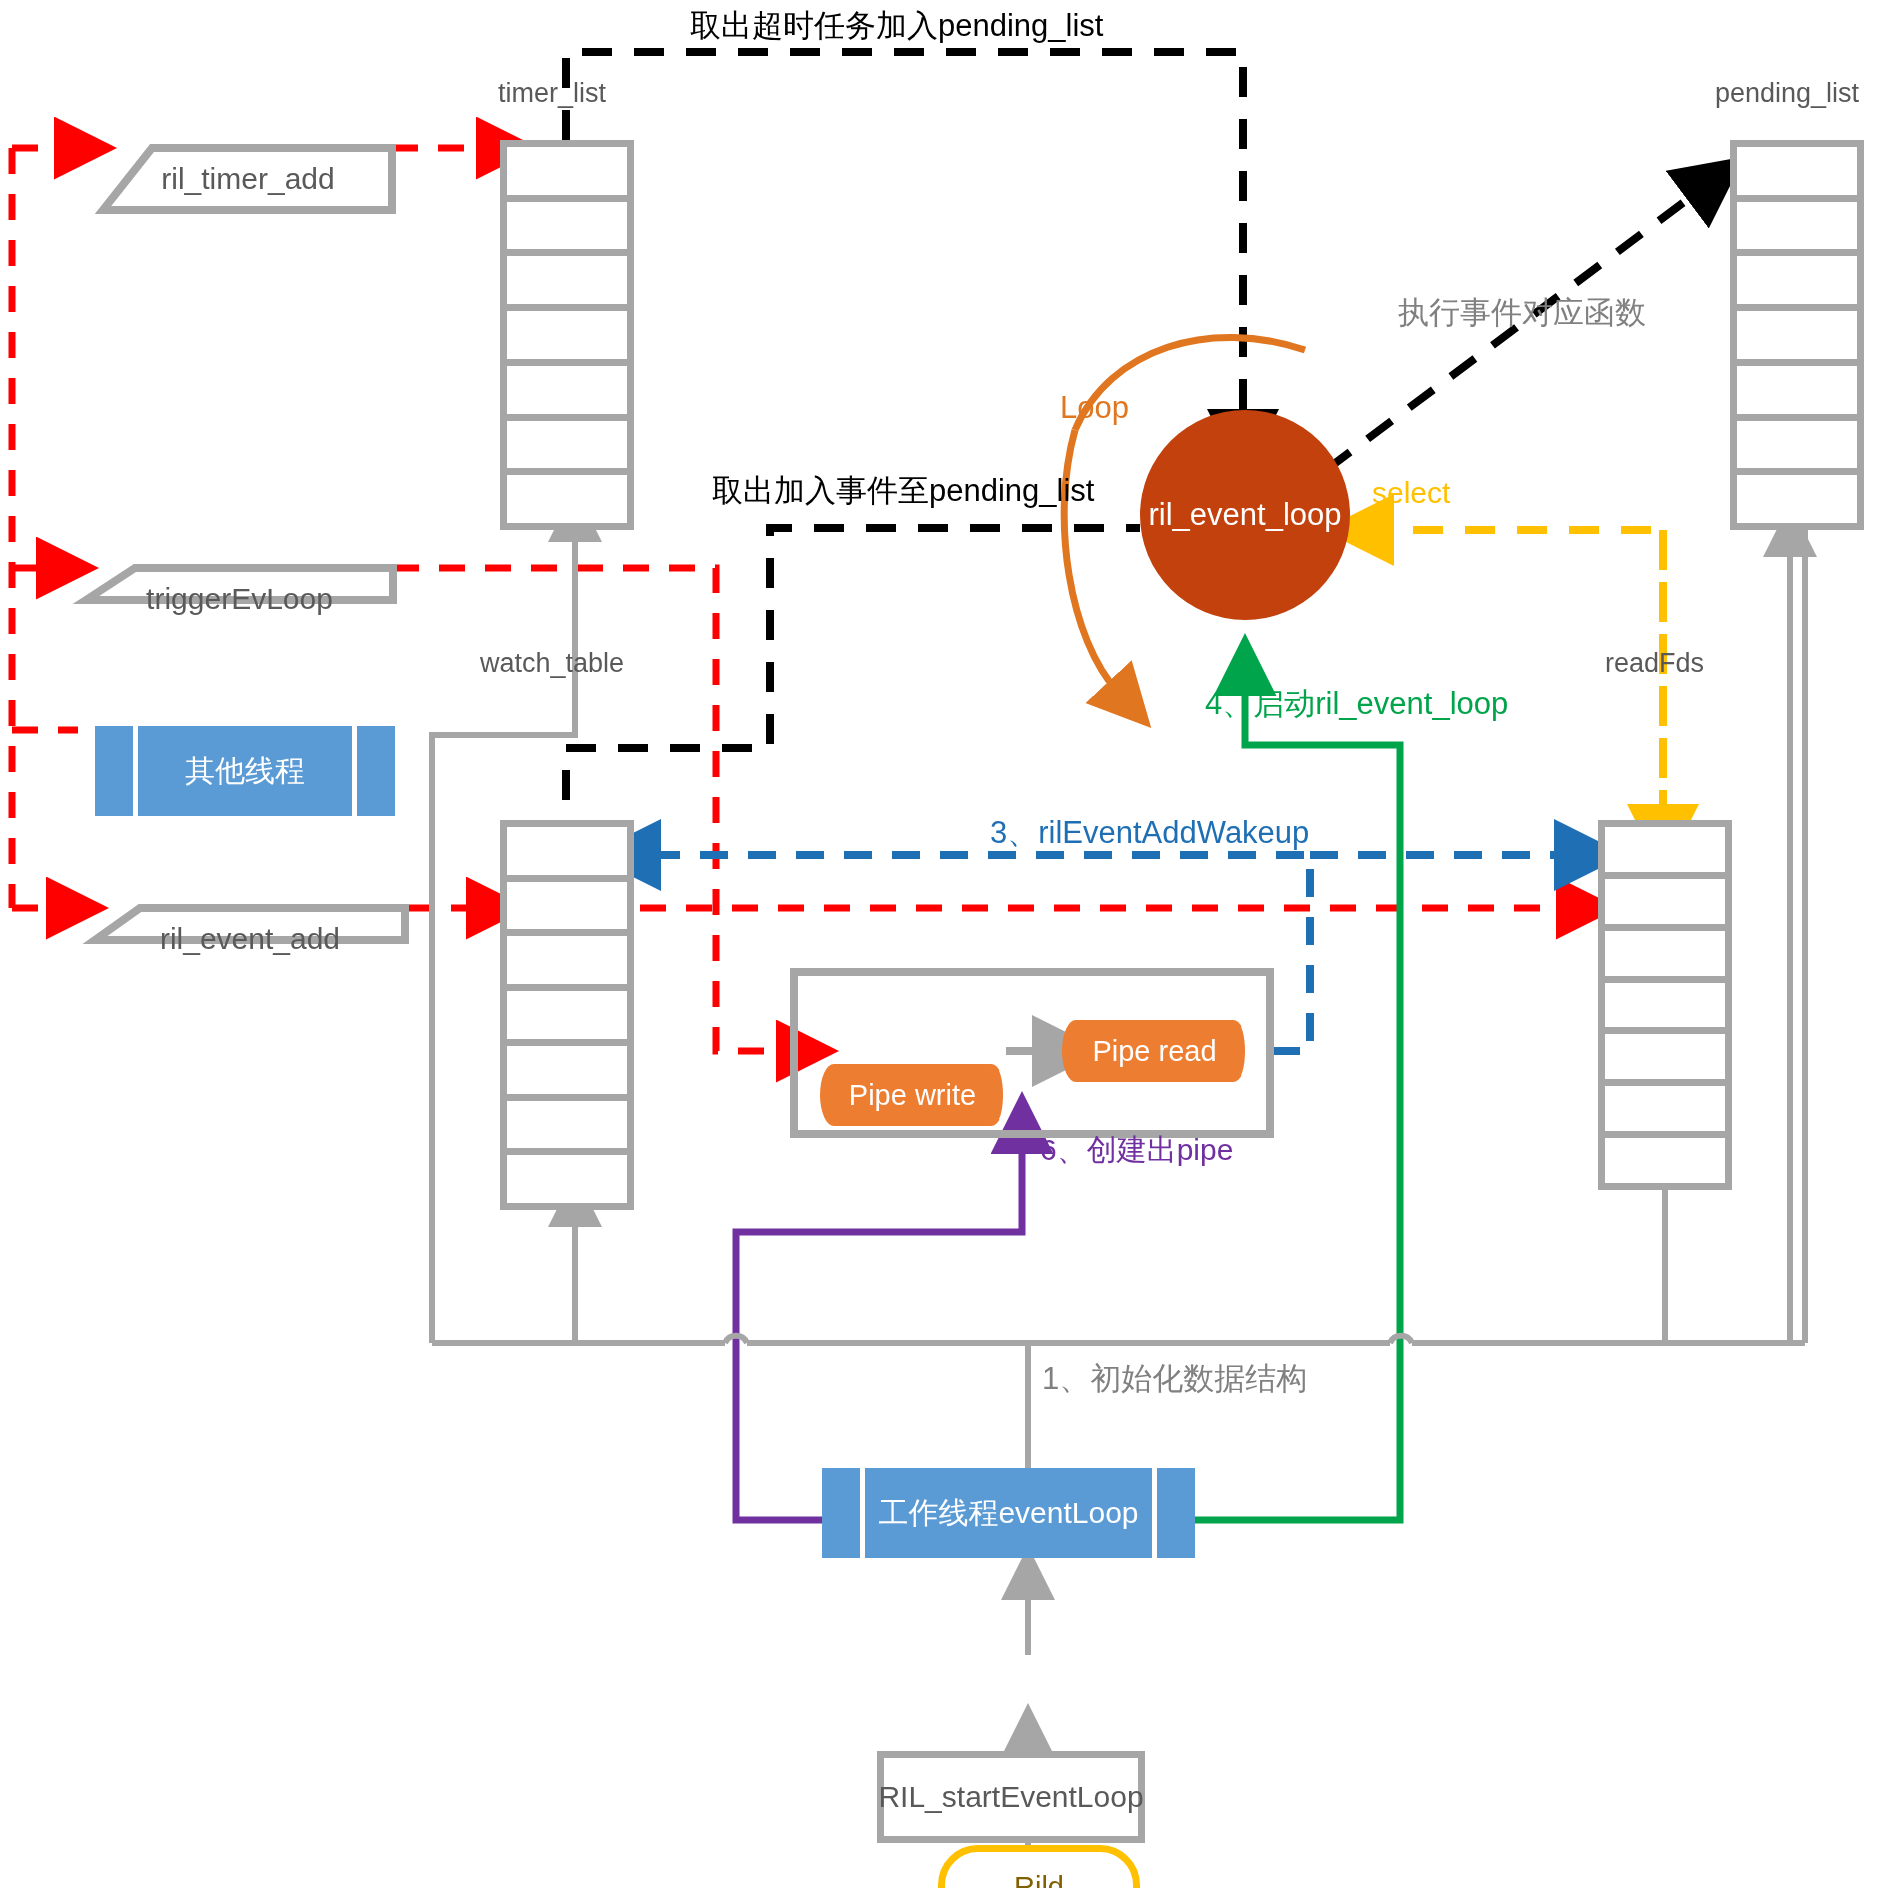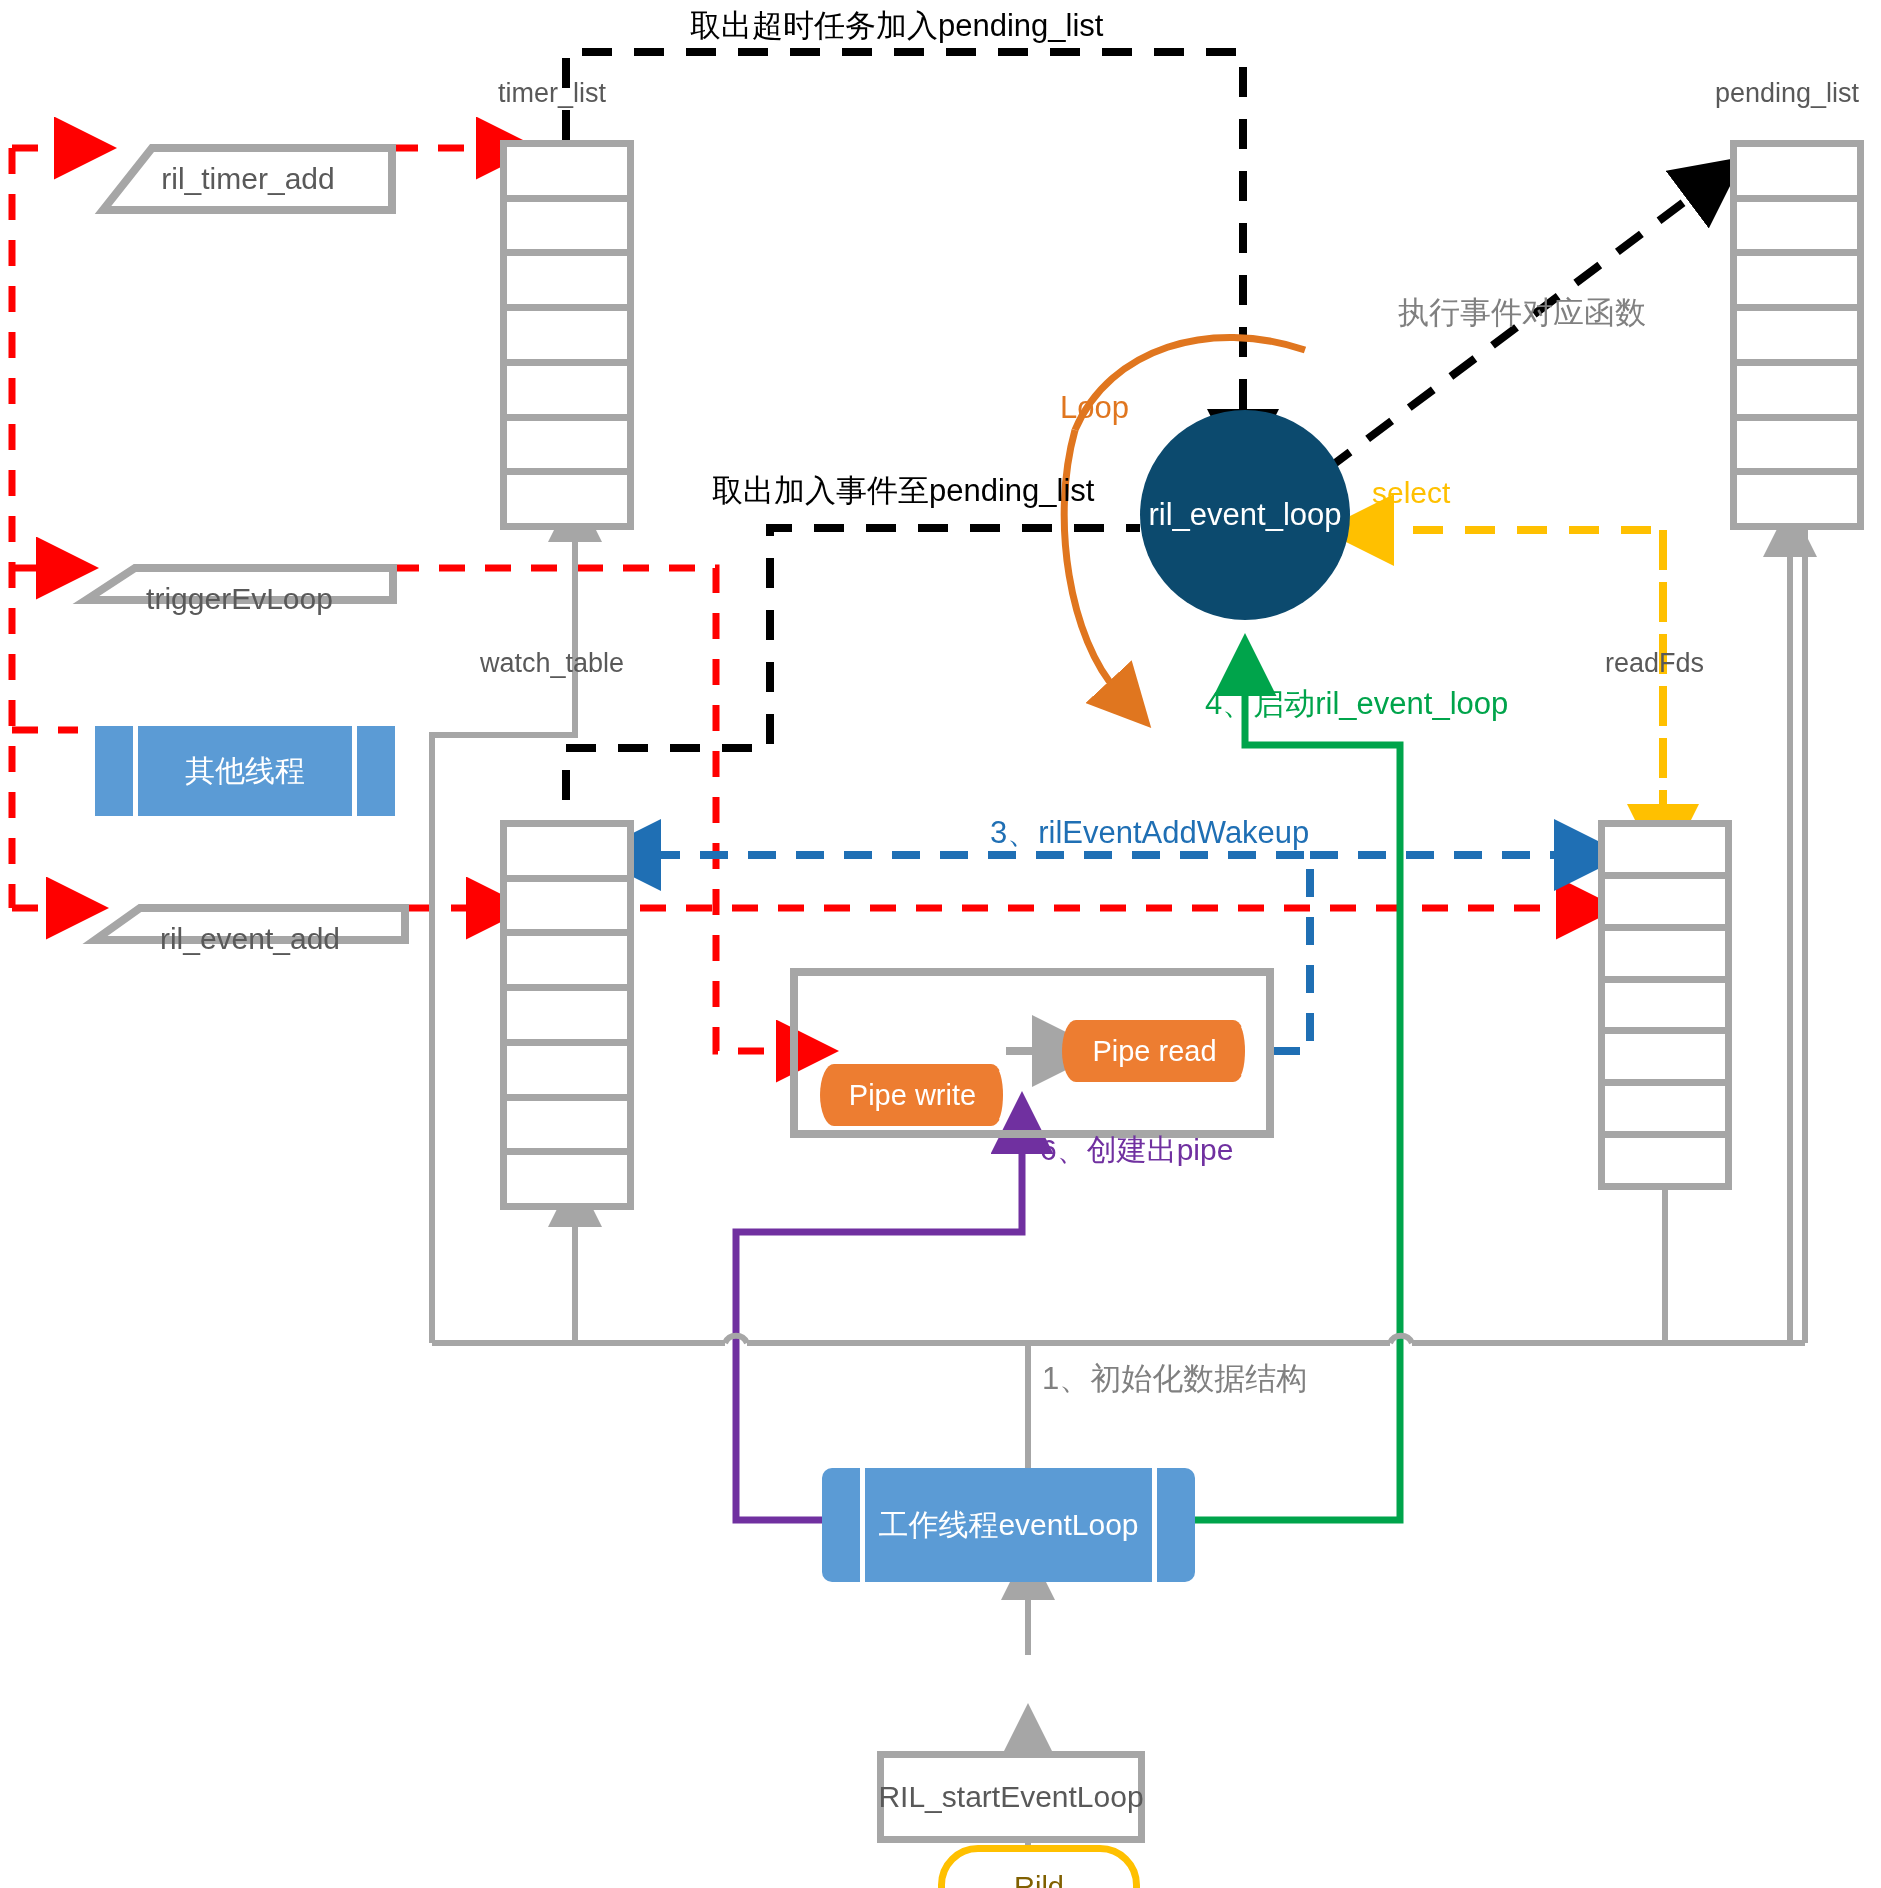--- a/index.html
+++ b/index.html
@@ -21,21 +21,21 @@
       display:flex;align-items:center;justify-content:center;color:#595959;font-size:30px;
       white-space:nowrap;}
 
   
   .thread{position:absolute;background:#5b9bd5;box-sizing:border-box;
           display:flex;align-items:center;justify-content:center;}
   .thread .tline{position:absolute;top:0;bottom:0;width:5px;background:#ffffff;}
   .thread .lbl{color:#ffffff;font-size:30px;white-space:nowrap;position:relative;z-index:2;}
 
   
-  .circle{position:absolute;border-radius:50%;background:#0c4a6e;
+  .circle{position:absolute;border-radius:50%;background:#c2410c;
           display:flex;align-items:center;justify-content:center;color:#fff;font-size:31px;}
 
   
   .cyl{position:absolute;background:#ed7d31;border-radius:14px/50%;
        display:flex;align-items:center;justify-content:center;color:#fff;font-size:29px;
        white-space:nowrap;}
   .cyl::after{content:"";position:absolute;right:-1px;top:0;bottom:0;width:22px;
        border-radius:50%;border:3px solid #fff;border-left-color:transparent;
        border-top-color:transparent;border-bottom-color:transparent;box-sizing:border-box;}
 
@@ -204,21 +204,21 @@
 <div class="flagbox" style="left:86px;top:568px;width:307px;height:62px;">
   <div class="txt">triggerEvLoop</div>
 </div>
 
 <div class="thread" style="left:95px;top:703px;width:300px;height:90px;margin-top:23px;">
   <div class="tline" style="left:38px;"></div>
   <div class="tline" style="right:38px;"></div>
   <span class="lbl">其他线程</span>
 </div>
 
-<div class="thread" style="left:822px;top:1468px;width:373px;height:114px;border-radius:10px;">
+<div class="thread" style="left:822px;top:1468px;width:373px;height:90px;">
   <div class="tline" style="left:38px;"></div>
   <div class="tline" style="right:38px;"></div>
   <span class="lbl">工作线程eventLoop</span>
 </div>
 
 <div class="stack" style="left:500px;top:140px;width:134px;height:390px;">
   <div class="cell"></div>
   <div class="cell"></div>
   <div class="cell"></div>
   <div class="cell"></div>

